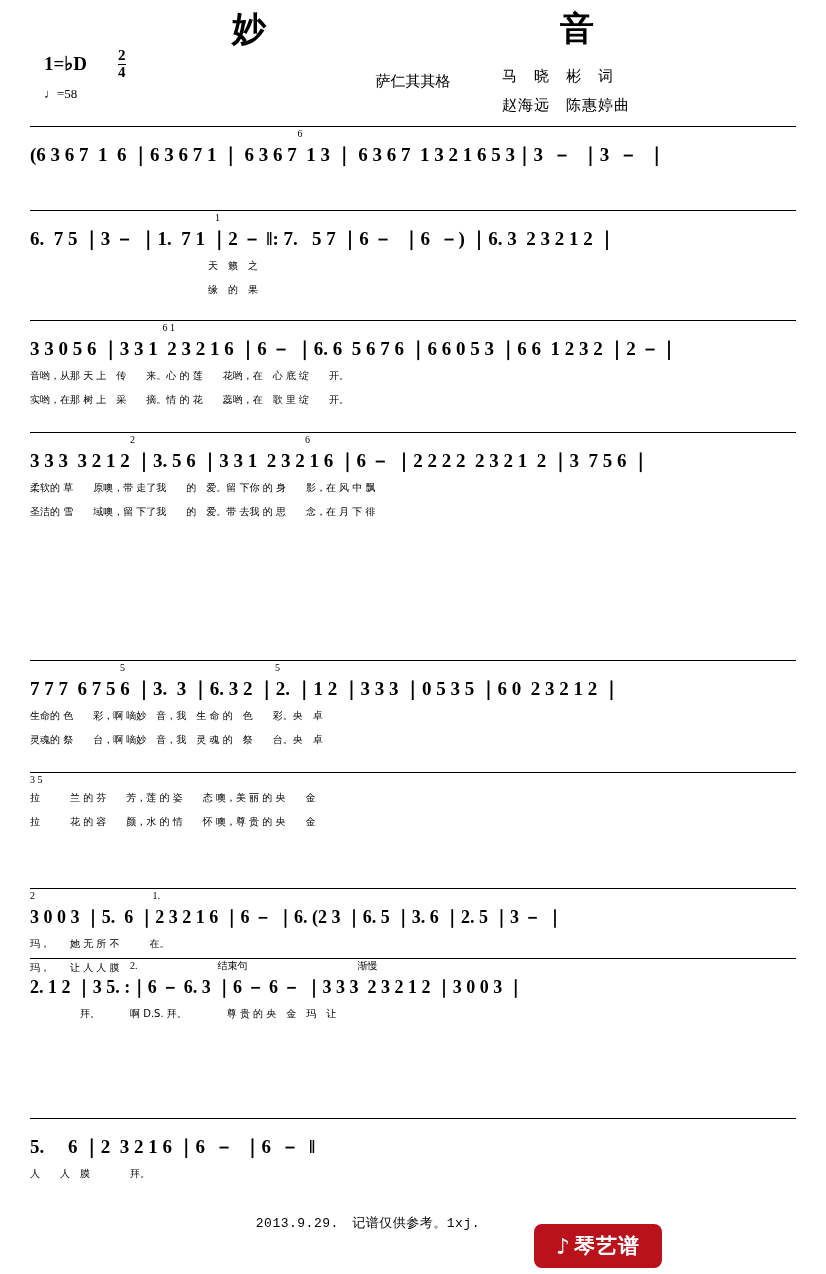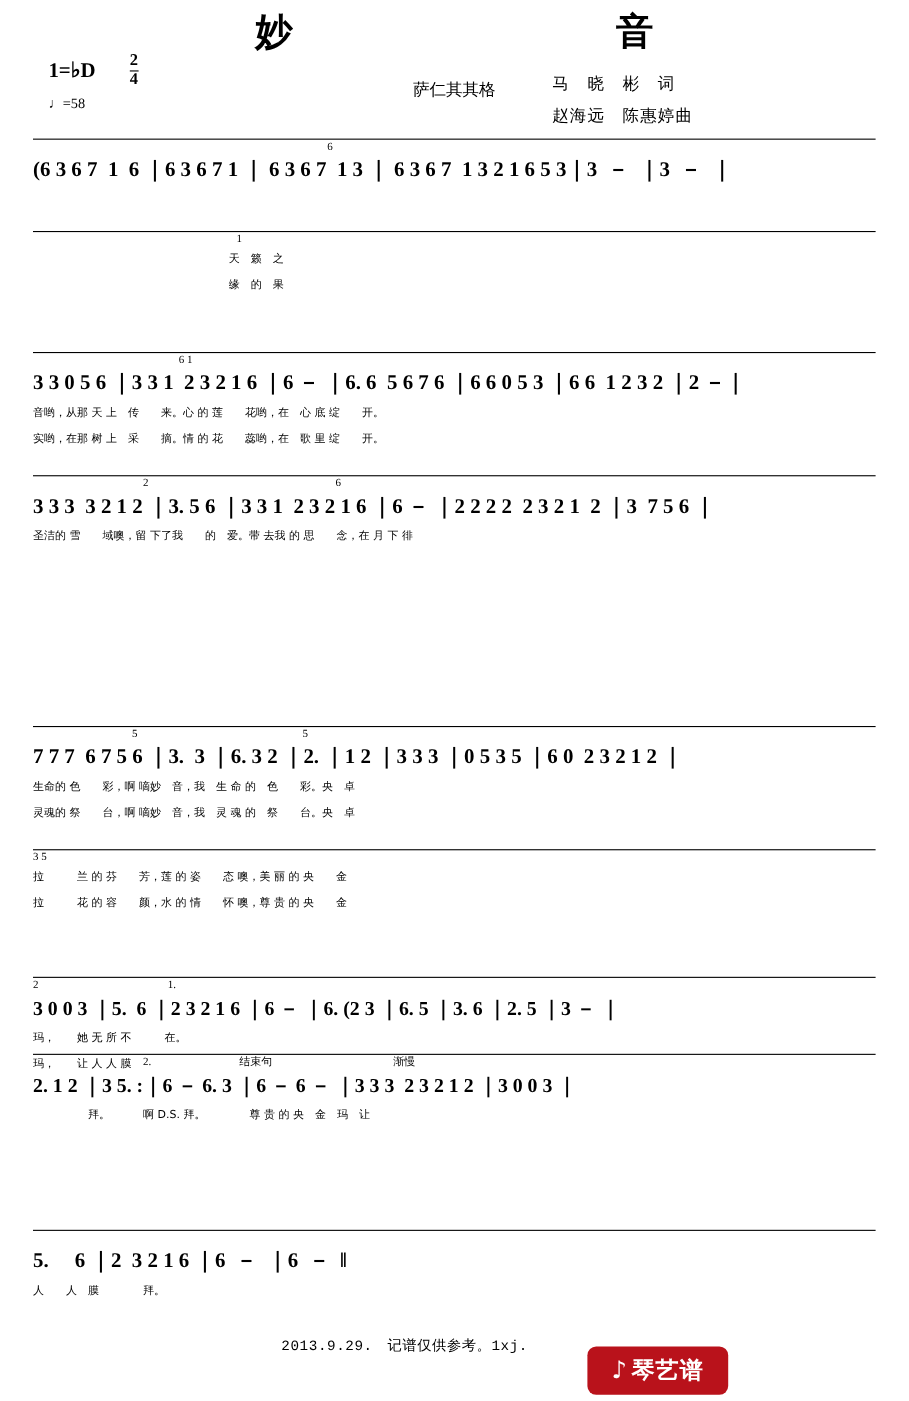--- a/index.html
+++ b/index.html
@@ -176,36 +176,38 @@
   <div class="system" style="top:126px;">
     <div class="sep"></div>
     <div class="marks-row">                                                                                                           6</div>
     <div class="notes-row">(6 3 6 7  1  6 ｜6 3 6 7 1 ｜ 6 3 6 7  1 3 ｜ 6 3 6 7  1 3 2 1 6 5 3｜3  －  ｜3  －  ｜</div>
     <div class="lyric-row"></div>
   </div>
 
   <div class="system" style="top:210px;">
     <div class="sep"></div>
     <div class="marks-row">                                                                          1</div>
+    <div class="notes-row">6.  7 5 ｜3 － ｜1.  7 1 ｜2 － ‖: 7.   5 7 ｜6 －  ｜6  －) ｜6. 3  2 3 2 1 2 ｜</div>
     <div class="lyric-row">                                                        天　籁　之</div>
     <div class="lyric-row">                                                        缘　的　果</div>
   </div>
 
   <div class="system" style="top:320px;">
     <div class="sep"></div>
     <div class="marks-row">                                                     6 1</div>
     <div class="notes-row">3 3 0 5 6 ｜3 3 1  2 3 2 1 6 ｜6 － ｜6. 6  5 6 7 6 ｜6 6 0 5 3 ｜6 6  1 2 3 2 ｜2 －｜</div>
     <div class="lyric-row">音哟，从那 天 上　传　　来。心 的 莲　　花哟，在　心 底 绽　　开。</div>
     <div class="lyric-row">实哟，在那 树 上　采　　摘。情 的 花　　蕊哟，在　歌 里 绽　　开。</div>
   </div>
 
   <div class="system" style="top:432px;">
     <div class="sep"></div>
     <div class="marks-row">                                        2                                                                    6</div>
     <div class="notes-row">3 3 3  3 2 1 2 ｜3. 5 6 ｜3 3 1  2 3 2 1 6 ｜6 － ｜2 2 2 2  2 3 2 1  2 ｜3  7 5 6 ｜</div>
+    <div class="lyric-row">柔软的 草　　原噢，带 走了我　　的　爱。留 下你 的 身　　影，在 风 中 飘</div>
     <div class="lyric-row">圣洁的 雪　　域噢，留 下了我　　的　爱。带 去我 的 思　　念，在 月 下 徘</div>
   </div>
 
 
   <div class="system" style="top:660px;">
     <div class="sep"></div>
     <div class="marks-row">                                    5                                                            5</div>
     <div class="notes-row">7 7 7  6 7 5 6 ｜3.  3 ｜6. 3 2 ｜2. ｜1 2 ｜3 3 3 ｜0 5 3 5 ｜6 0  2 3 2 1 2 ｜</div>
     <div class="lyric-row">生命的 色　　彩，啊 嘀妙　音，我　生 命 的　色　　彩。央　卓</div>
     <div class="lyric-row">灵魂的 祭　　台，啊 嘀妙　音，我　灵 魂 的　祭　　台。央　卓</div>

